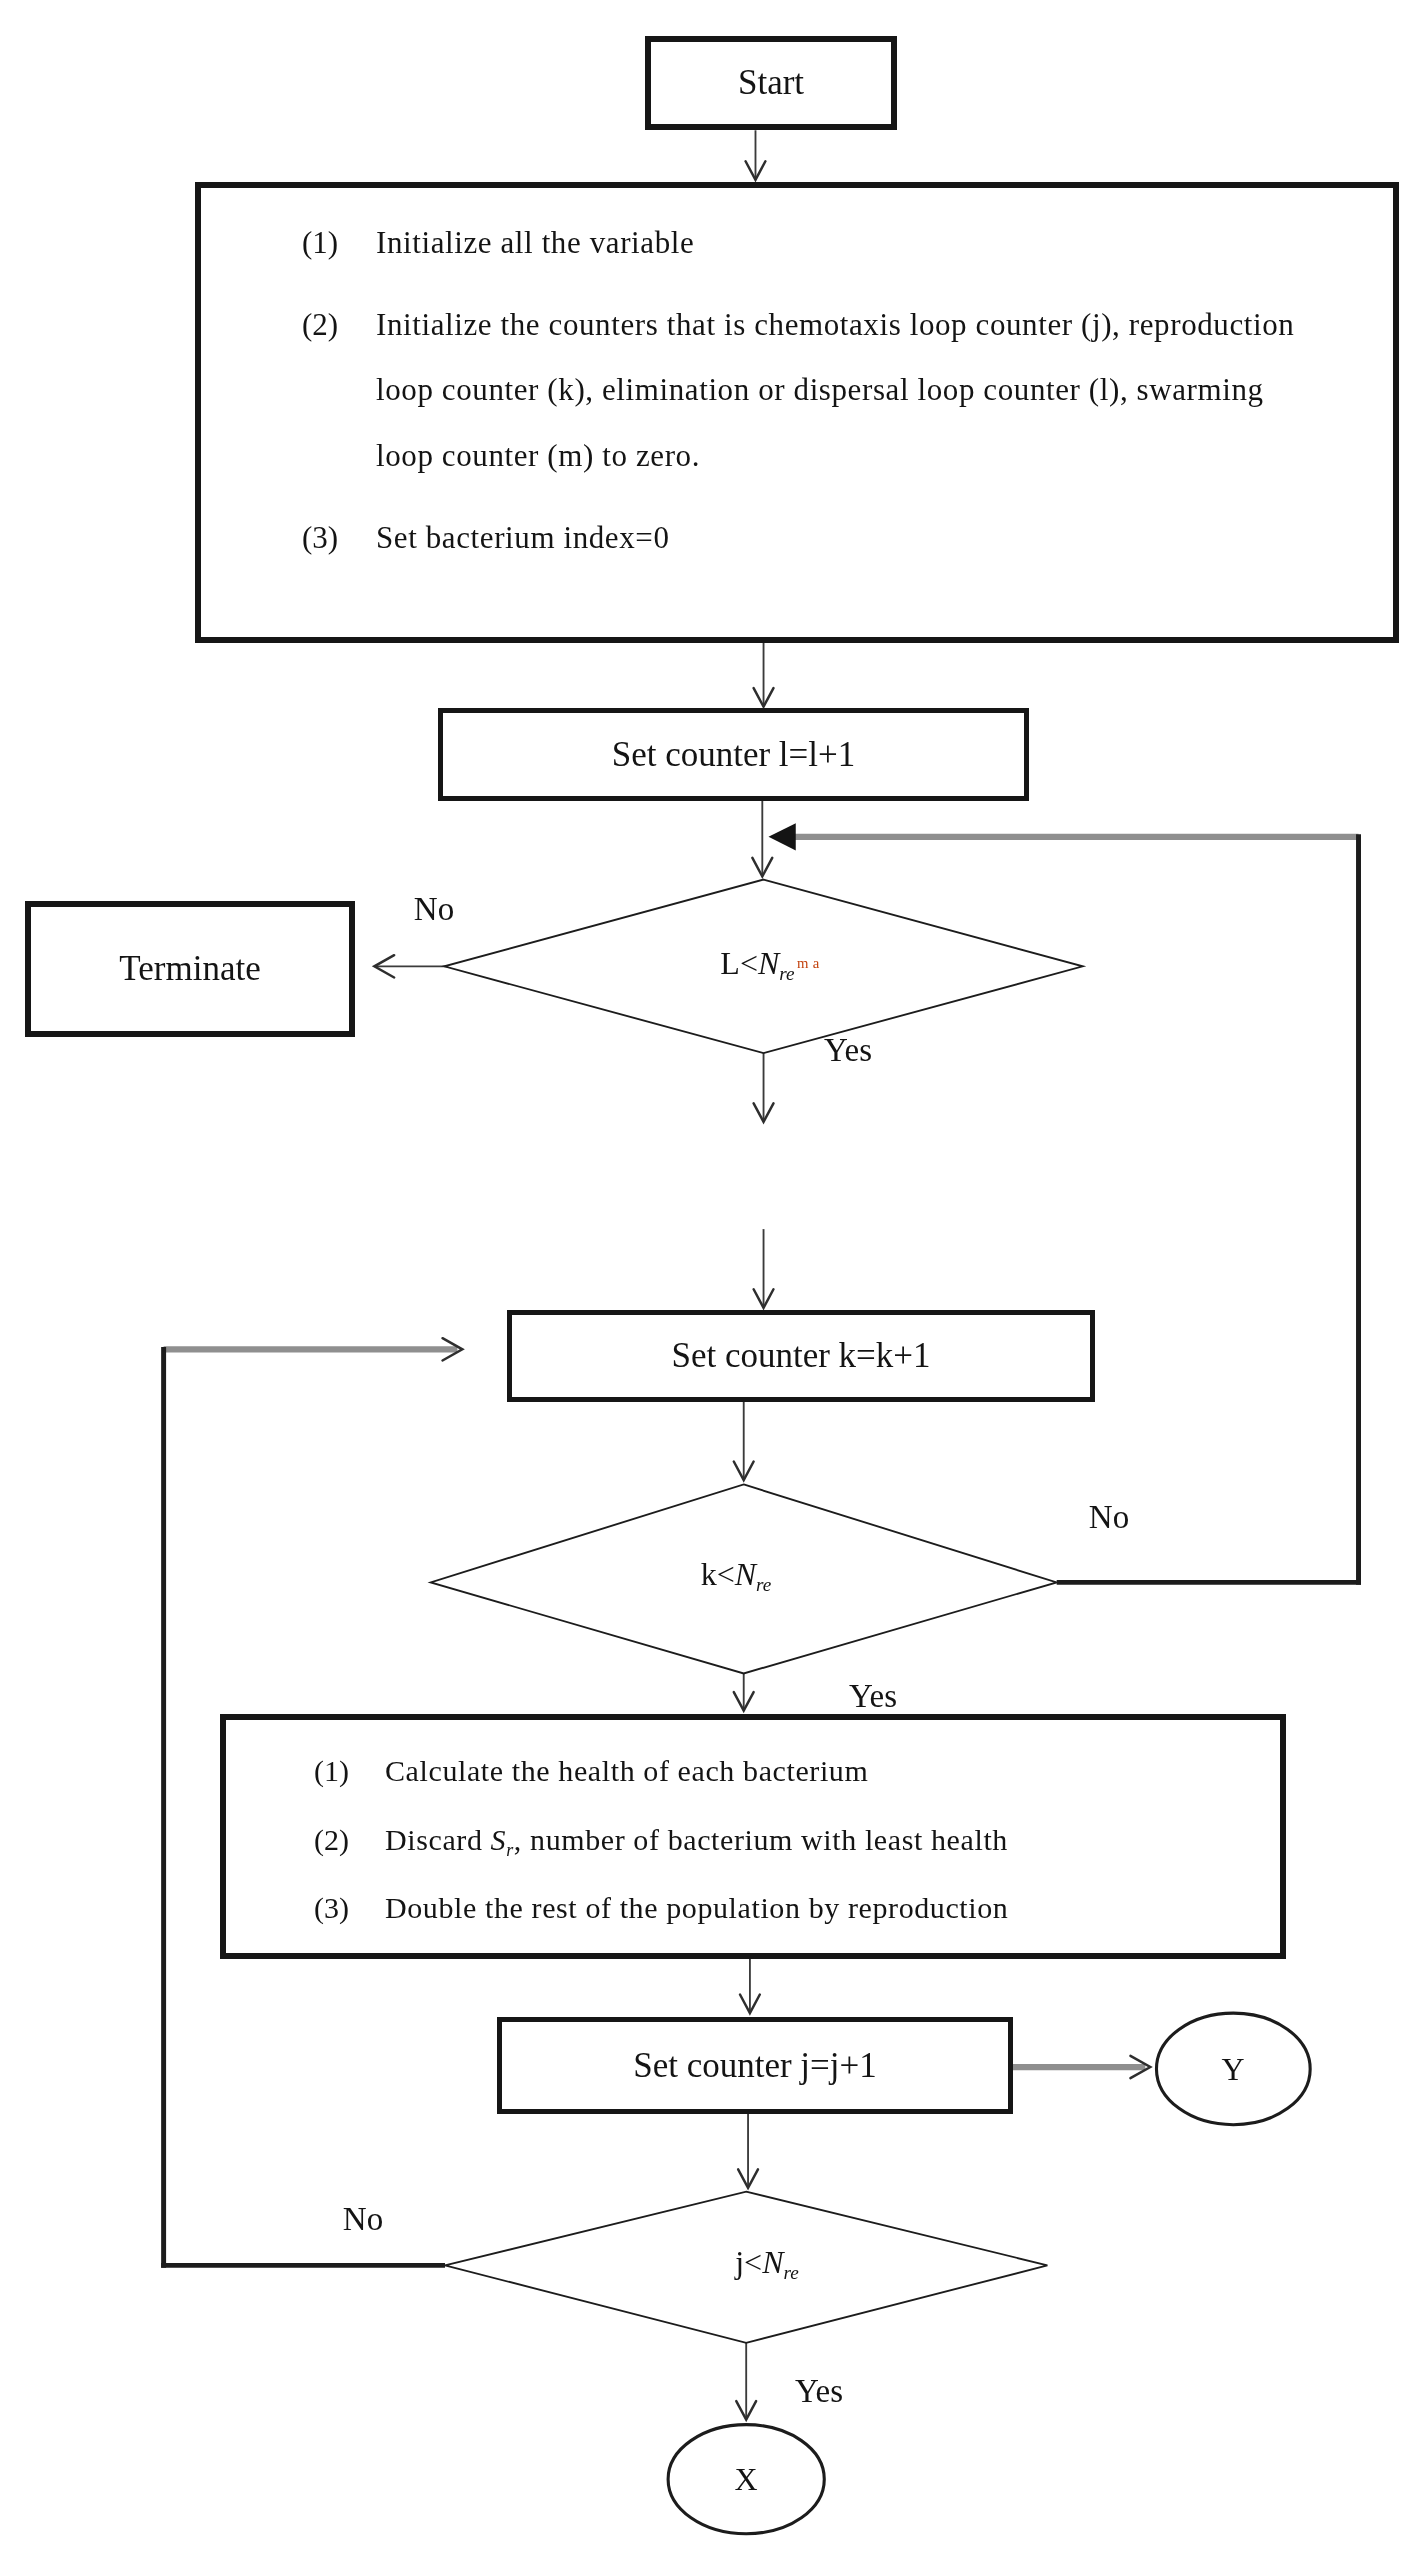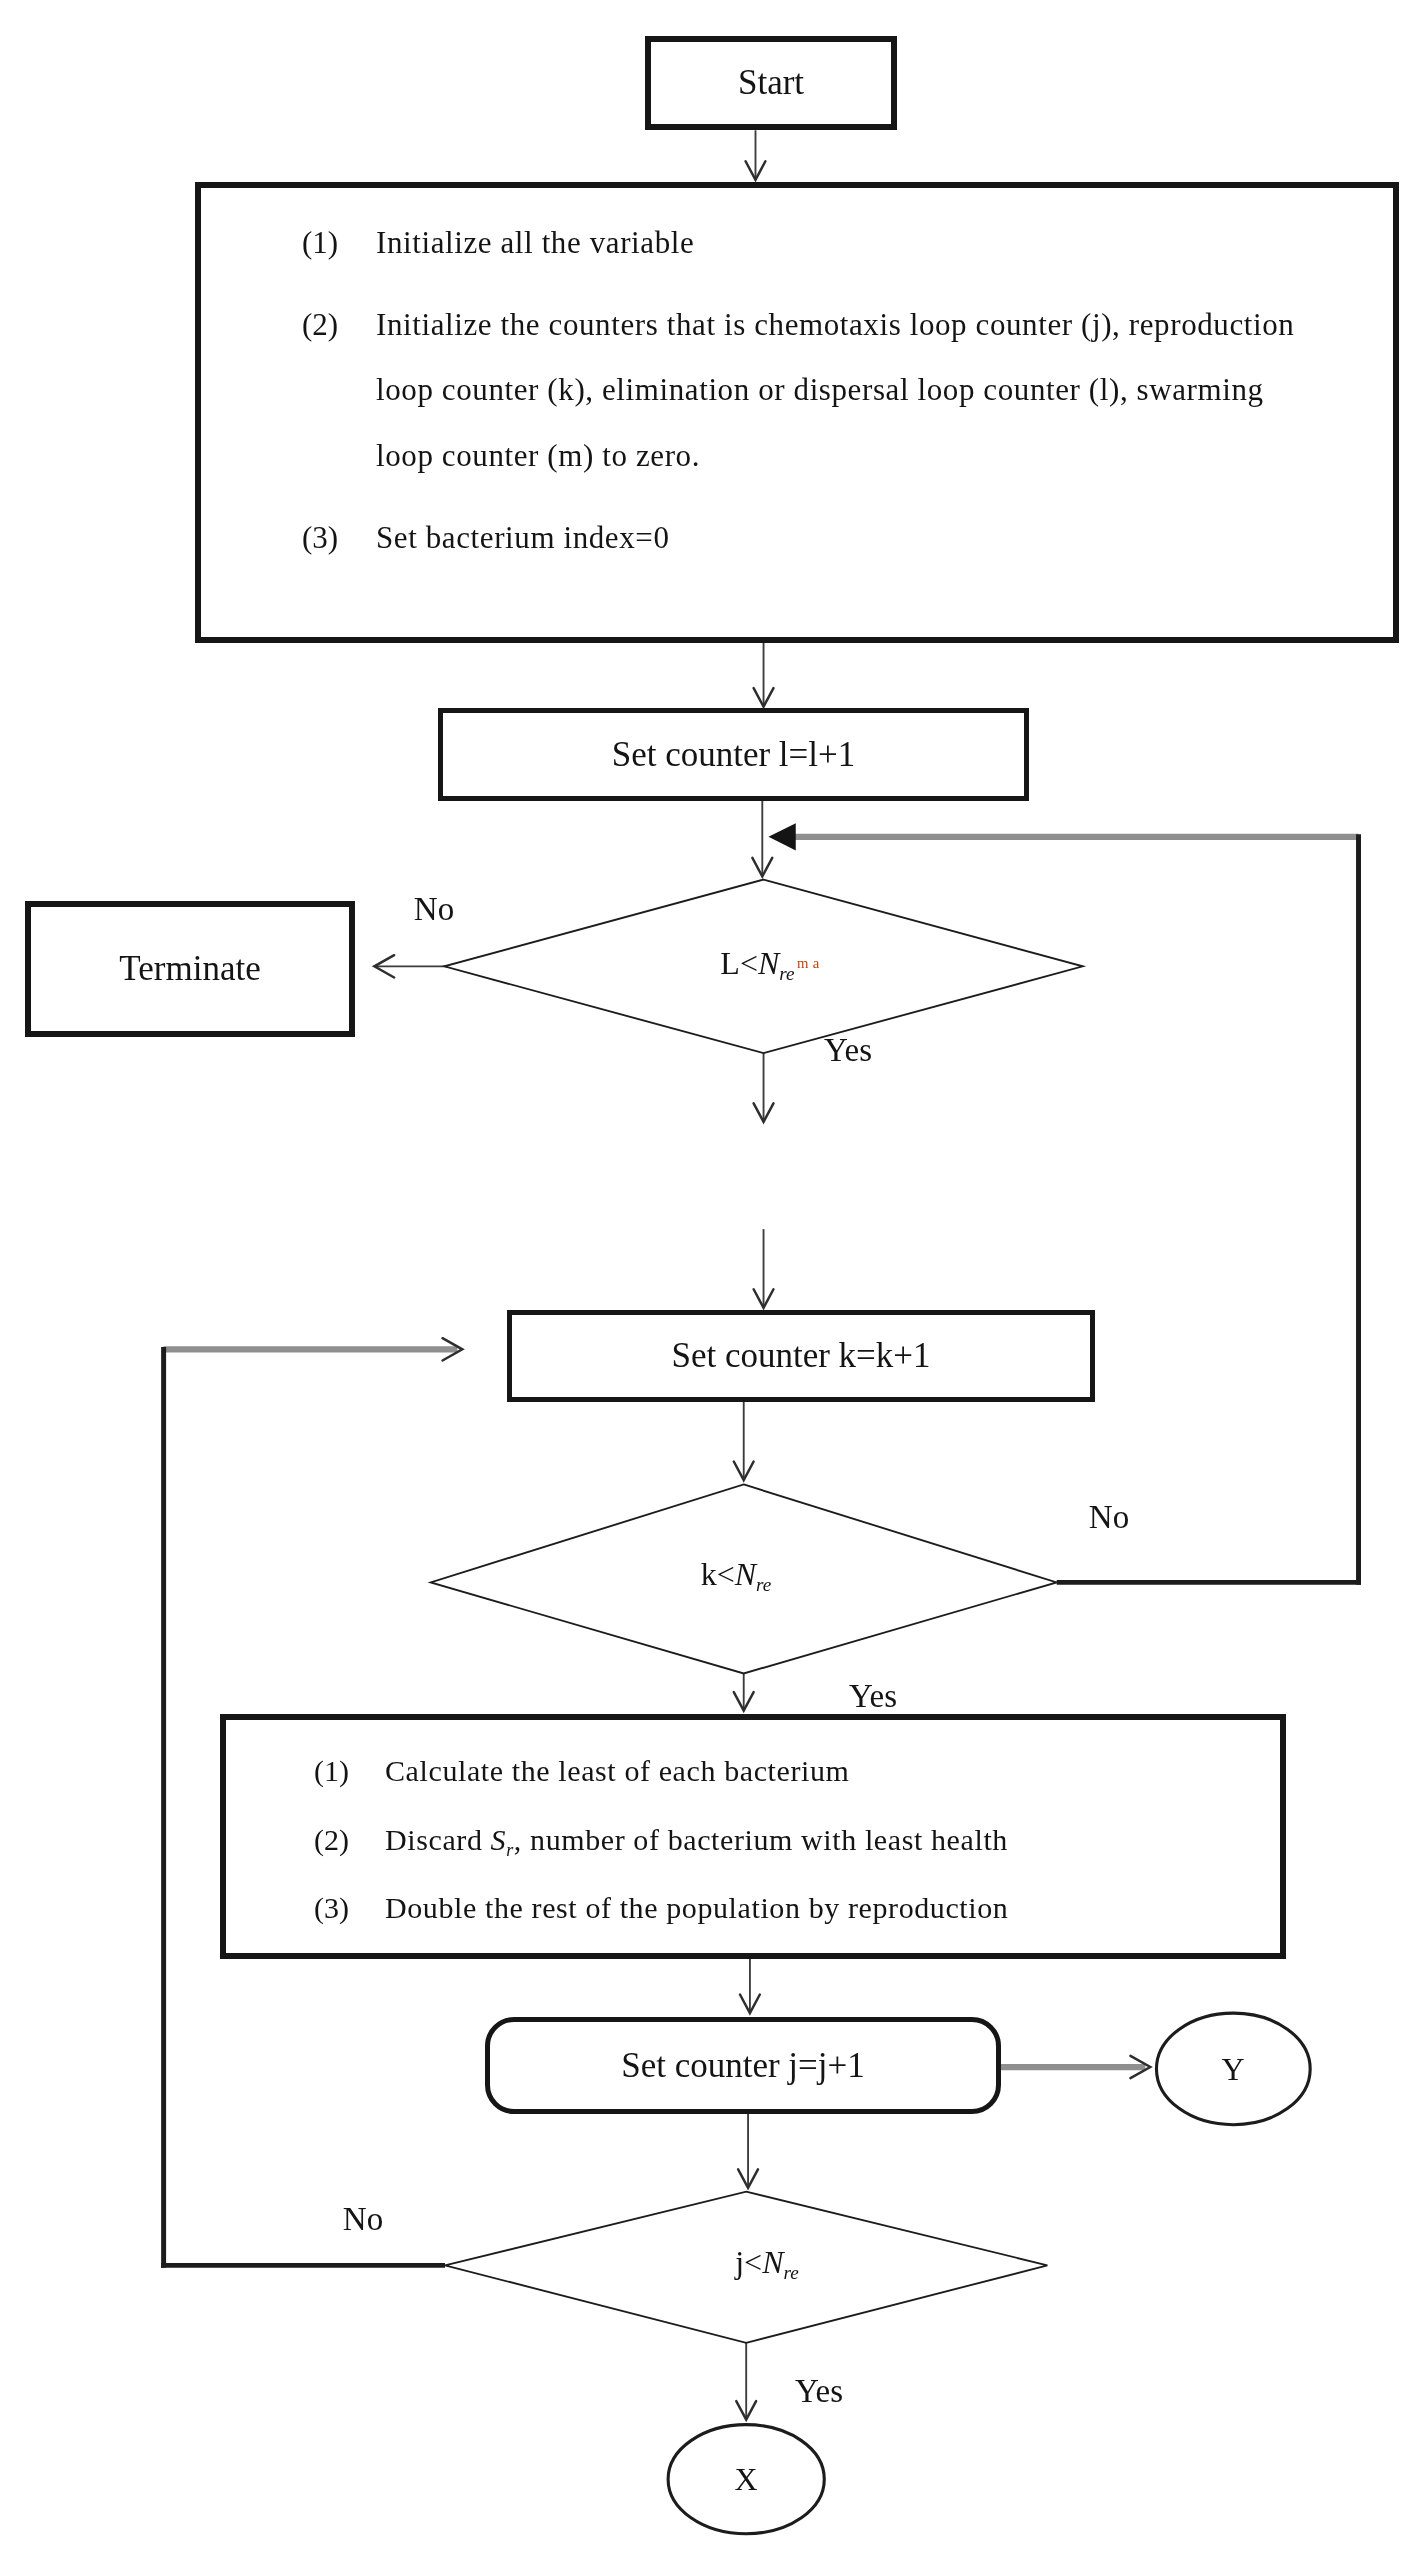--- a/index.html
+++ b/index.html
@@ -136,33 +136,33 @@
   <div class="dlabel" style="left:736px;top:1576px;">
     <span>k&lt;</span><span class="mvar">N</span><span class="msub">re</span>
   </div>
   <div class="tag" style="left:1109px;top:1517px;">No</div>
   <div class="tag" style="left:873px;top:1696px;">Yes</div>
 
   <div class="node thick" style="left:220px;top:1714px;width:1066px;height:245px;"></div>
   <div class="vlist" style="left:314px;top:1739px;width:930px;">
     <div class="item" style="font-size:30px;margin-bottom:5px;">
       <span class="num" style="flex-basis:71px;">(1)</span>
-      <span class="txt"><span>Calculate the least of each bacterium</span><span class="mvar"></span><span class="msub"></span><span></span></span>
+      <span class="txt"><span>Calculate the health of each bacterium</span><span class="mvar"></span><span class="msub"></span><span></span></span>
     </div>
     <div class="item" style="font-size:30px;margin-bottom:5px;">
       <span class="num" style="flex-basis:71px;">(2)</span>
       <span class="txt"><span>Discard </span><span class="mvar">S</span><span class="msub">r</span><span>, number of bacterium with least health</span></span>
     </div>
     <div class="item" style="font-size:30px;margin-bottom:5px;">
       <span class="num" style="flex-basis:71px;">(3)</span>
       <span class="txt"><span>Double the rest of the population by reproduction</span><span class="mvar"></span><span class="msub"></span><span></span></span>
     </div>
   </div>
 
-  <div class="node" style="left:485px;top:2017px;width:516px;height:97px;border-radius:29px;">
+  <div class="node" style="left:497px;top:2017px;width:516px;height:97px;">
     <span>Set counter j=j+1</span>
   </div>
 
   <div class="dlabel" style="left:767px;top:2264px;">
     <span>j&lt;</span><span class="mvar">N</span><span class="msub">re</span>
   </div>
   <div class="tag" style="left:363px;top:2219px;">No</div>
   <div class="tag" style="left:819px;top:2391px;">Yes</div>
 
   <div class="elabel" style="left:1233px;top:2069px;">Y</div>

